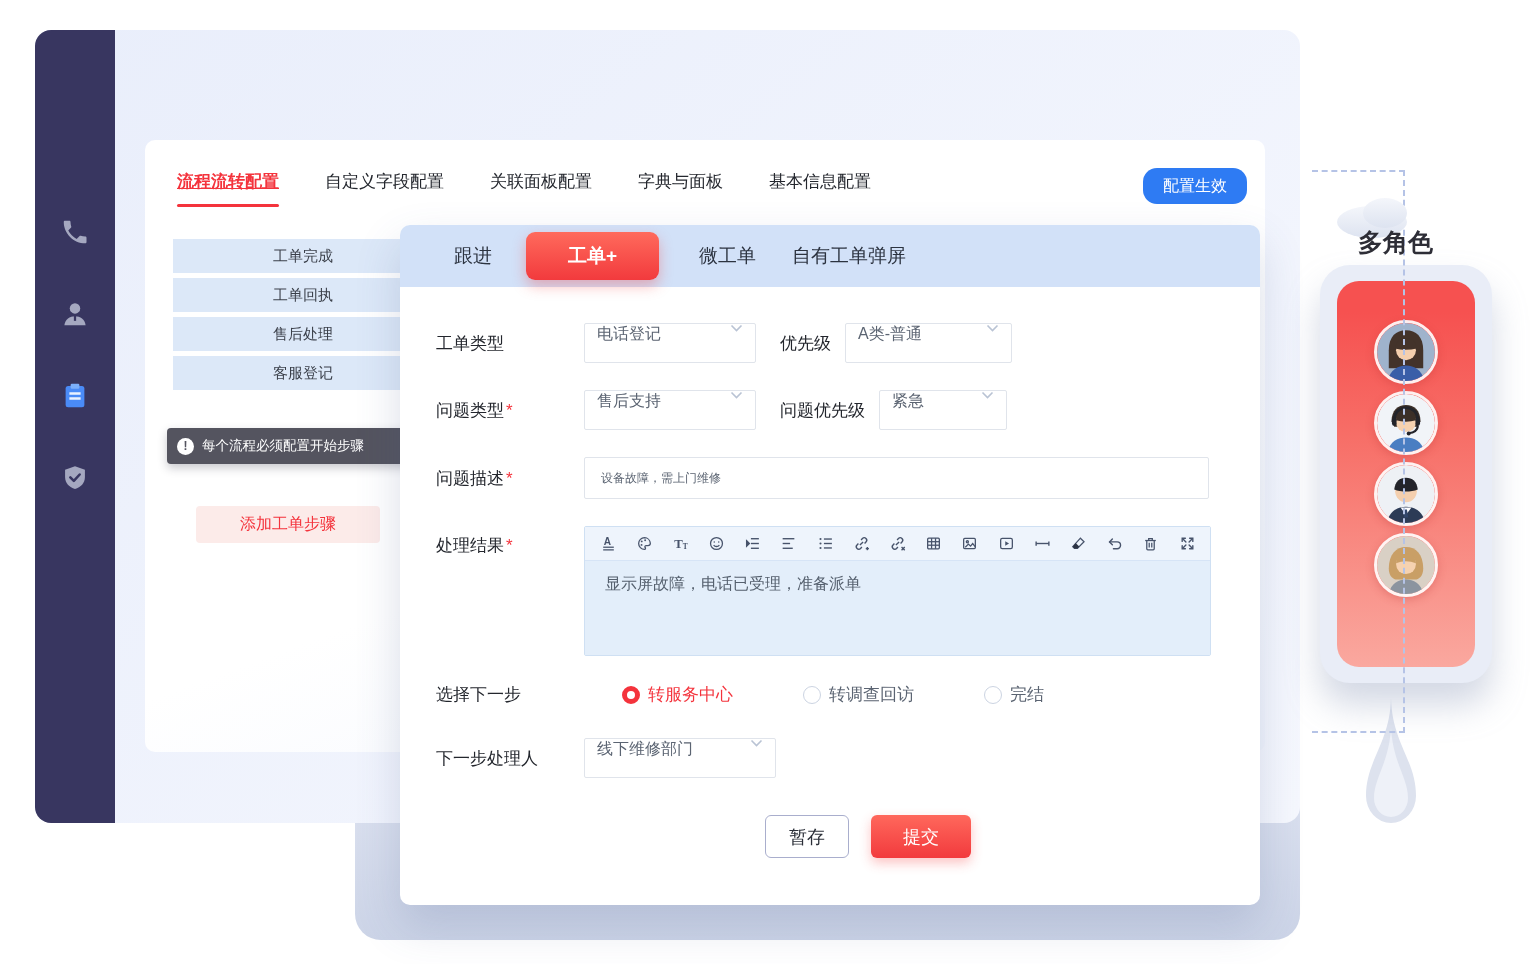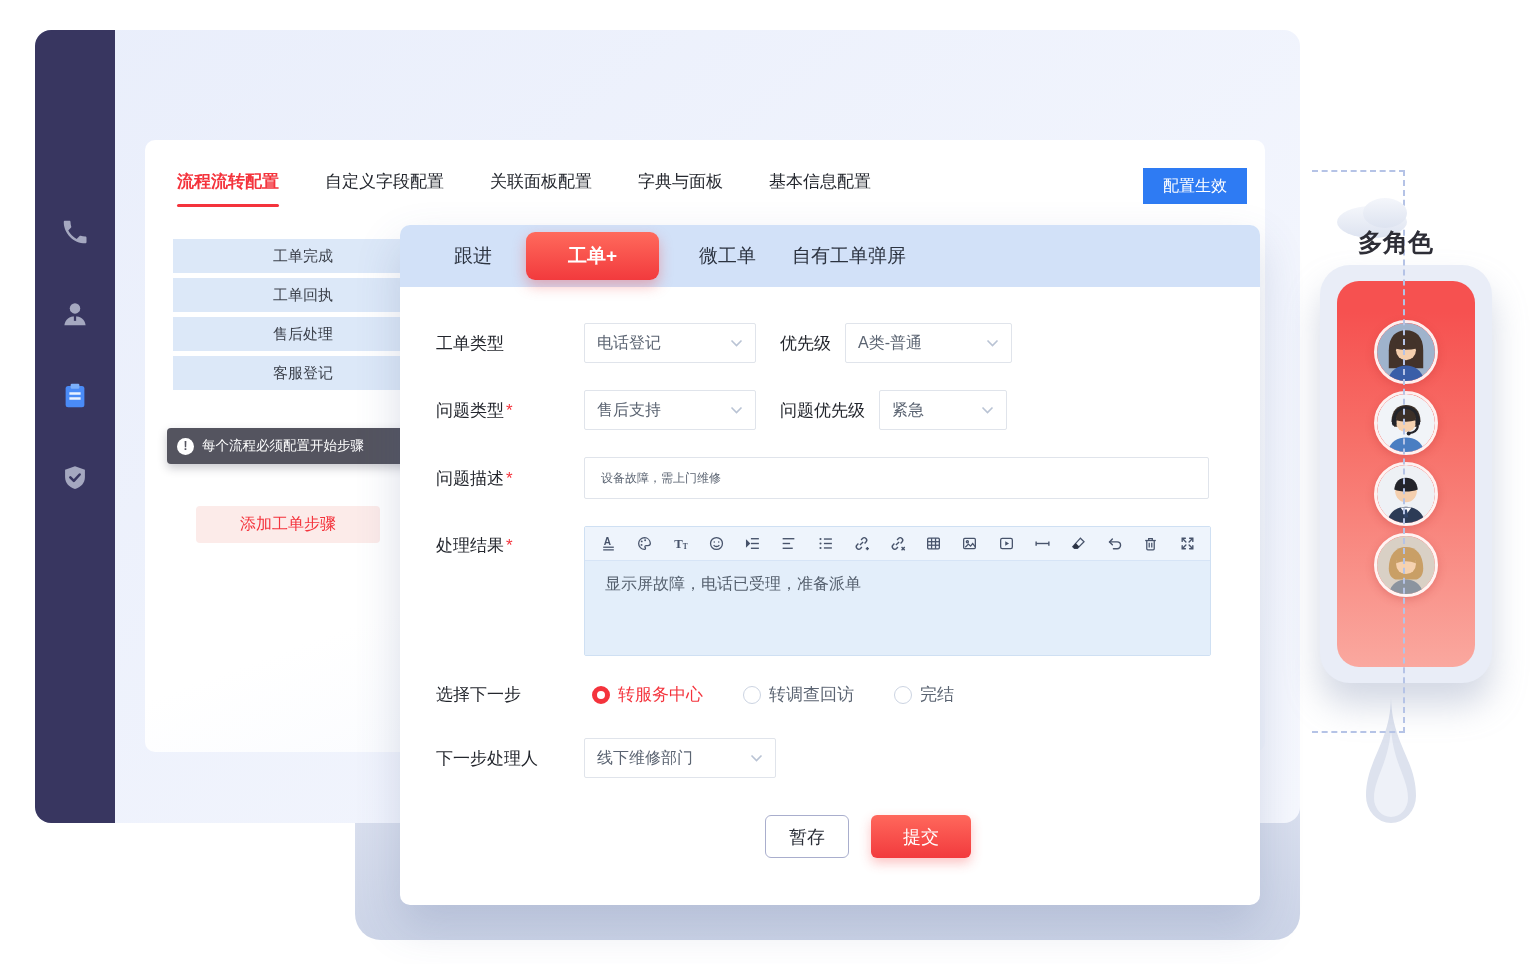--- a/index.html
+++ b/index.html
@@ -27,23 +27,23 @@
 
   .app-sidebar { position:absolute; left:0; top:0; width:80px; height:100%; background:#383660;
     display:flex; flex-direction:column; align-items:center; padding-top:185px; gap:48px; z-index:2; }
   .side-icon { width:34px; height:34px; display:flex; align-items:center; justify-content:center; cursor:pointer; }
 
   
   .content-card { position:absolute; left:110px; top:110px; width:1120px; height:612px;
     border-radius:10px; background:linear-gradient(160deg,#ffffff 55%,#f1f5fd); z-index:2; }
   .nav-tabs { display:flex; align-items:flex-start; gap:46px; padding:30px 0 0 32px; }
   .nav-tab { font-size:17px; color:#24272e; cursor:pointer; padding-bottom:14px; position:relative; white-space:nowrap; }
-  .nav-tab.active { color:#f4333c; font-weight:bold; }
+  .nav-tab.active { color:#f4333c; font-weight:bold;text-decoration:underline; }
   .nav-tab.active::after { content:""; position:absolute; left:0; right:0; bottom:0; height:3px; border-radius:2px; background:#f4333c; }
-  .apply-btn { position:absolute; right:18px; top:28px; width:104px; height:36px; border:none; border-radius:0;
+  .apply-btn { position:absolute; right:18px; top:28px; width:104px; height:36px; border:none; border-radius:14px;
     background:#2e7bf3; color:#fff; font-size:16px; cursor:pointer; font-family:inherit; }
 
   .flow-list { position:absolute; left:28px; top:99px; width:260px; display:flex; flex-direction:column; gap:5px; }
   .flow-item { height:34px; background:#dce8f8; display:flex; align-items:center; justify-content:center;
     font-size:15px; color:#3a3f49; cursor:pointer; }
 
   .flow-tooltip { position:absolute; left:22px; top:288px; width:256px; height:36px; border-radius:4px;
     background:#54545f; box-shadow:0 4px 10px rgba(40,40,60,.25); display:flex; align-items:center; gap:8px; padding:0 10px; }
   .warn-badge { width:17px; height:17px; border-radius:50%; background:#fff; color:#54545f; font-weight:bold;
     font-size:12px; display:flex; align-items:center; justify-content:center; flex:0 0 auto; }
@@ -61,33 +61,33 @@
   .modal-tab.plain { margin-right:4px; }
   .modal-tab-active { margin:0 40px 0 -6px; padding:11px 42px; border-radius:9px; color:#fff; font-weight:bold; font-size:19px;
     background:linear-gradient(180deg,#ff6a5c,#f23a3d); box-shadow:0 6px 14px rgba(244,60,60,.35); cursor:pointer; }
   .modal-body { padding:36px 0 0 36px; }
 
   .frow { display:flex; align-items:center; margin-bottom:27px; }
   .flabel { width:148px; font-size:17px; color:#23262d; flex:0 0 auto; }
   .flabel .req { color:#f4333c; margin-left:2px; }
   .flabel2 { font-size:17px; color:#23262d; margin:0 14px 0 24px; white-space:nowrap; }
   .select { height:40px; border:1px solid #e0e4eb; border-radius:2px; background:#fff;
-    display:flex; align-items:center; justify-content:space-between; padding:0 12px; cursor:pointer; }
+    display:flex; justify-content:space-between; padding:0 12px; cursor:pointer; }
   .select span { font-size:16px; color:#5b6472; white-space:nowrap; }
   .w172{width:172px;} .w167{width:167px;} .w128{width:128px;} .w192{width:192px;}
   .text-input { width:625px; height:42px; border:1px solid #e0e4eb; border-radius:2px; padding:0 16px;
     font-size:12px; color:#5b6472; font-family:inherit; background:#fff; }
 
   .editor { width:627px; border:1px solid #cfe0f3; border-radius:2px; }
   .editor-toolbar { height:34px; background:#eef4fc; border-bottom:1px solid #d6e4f6;
     display:flex; align-items:center; justify-content:space-between; padding:0 13px; }
   .tool-btn { width:20px; height:20px; display:flex; align-items:center; justify-content:center; cursor:pointer; }
   .editor-content { height:94px; background:#e3eefa; padding:13px 20px; font-size:16px; color:#55606e; cursor:text; }
 
-  .radio-row { margin-bottom:32px; margin-top:8px; }
+  .radio-row { margin-bottom:32px; margin-top:8px;gap:30px; }
   .radio-opt { display:flex; align-items:center; margin-right:32px; cursor:pointer; }
   .radio { width:18px; height:18px; border-radius:50%; background:#fff; border:1px solid #ccd4e2; flex:0 0 auto; }
   .radio.checked { border:5px solid #f4333c; }
   .radio-opt span { margin-left:8px; font-size:17px; color:#5b6472; }
   .radio-opt.sel span { color:#f4333c; }
 
   .modal-actions { display:flex; gap:22px; margin:37px 0 0 329px; }
   .btn-draft { width:84px; height:43px; background:#fff; border:1px solid #a9aecd; border-radius:6px;
     font-size:18px; color:#2b2f38; cursor:pointer; font-family:inherit; }
   .btn-submit { width:100px; height:43px; border:none; border-radius:6px; color:#fff; font-size:18px; cursor:pointer;

